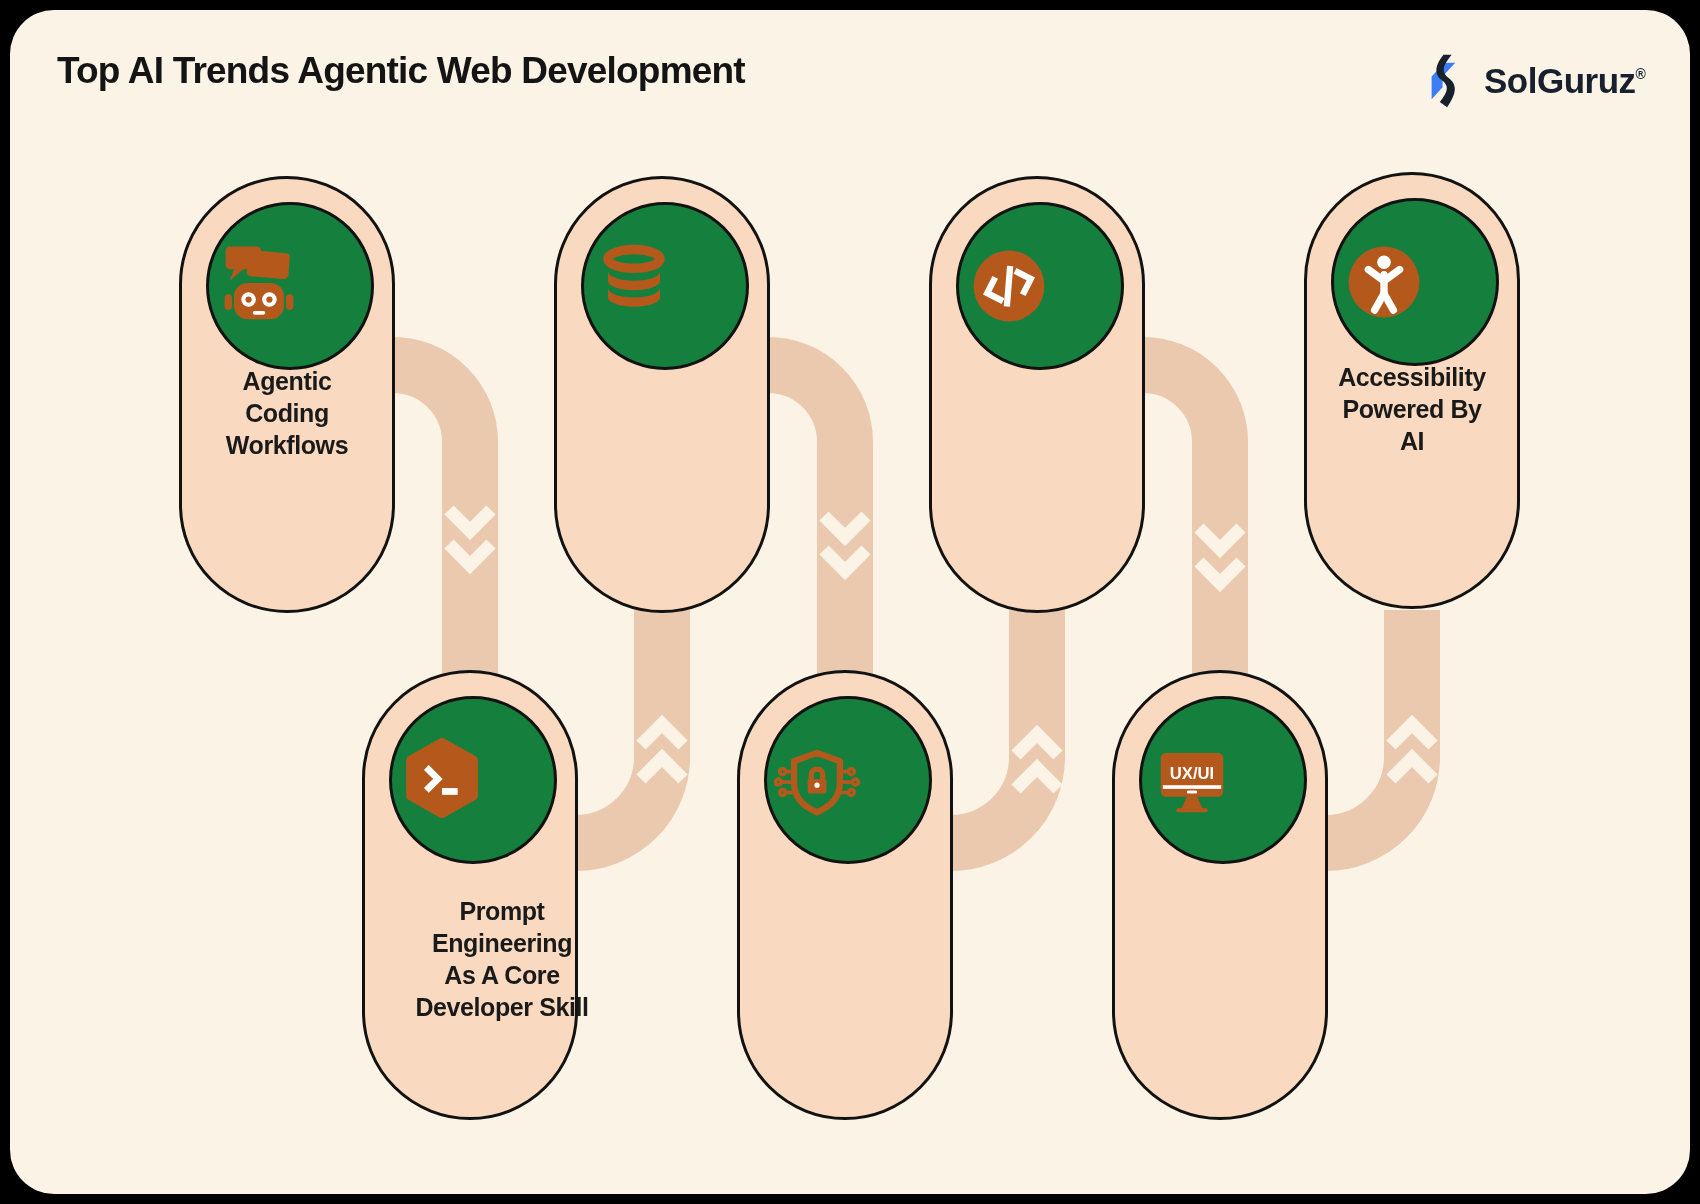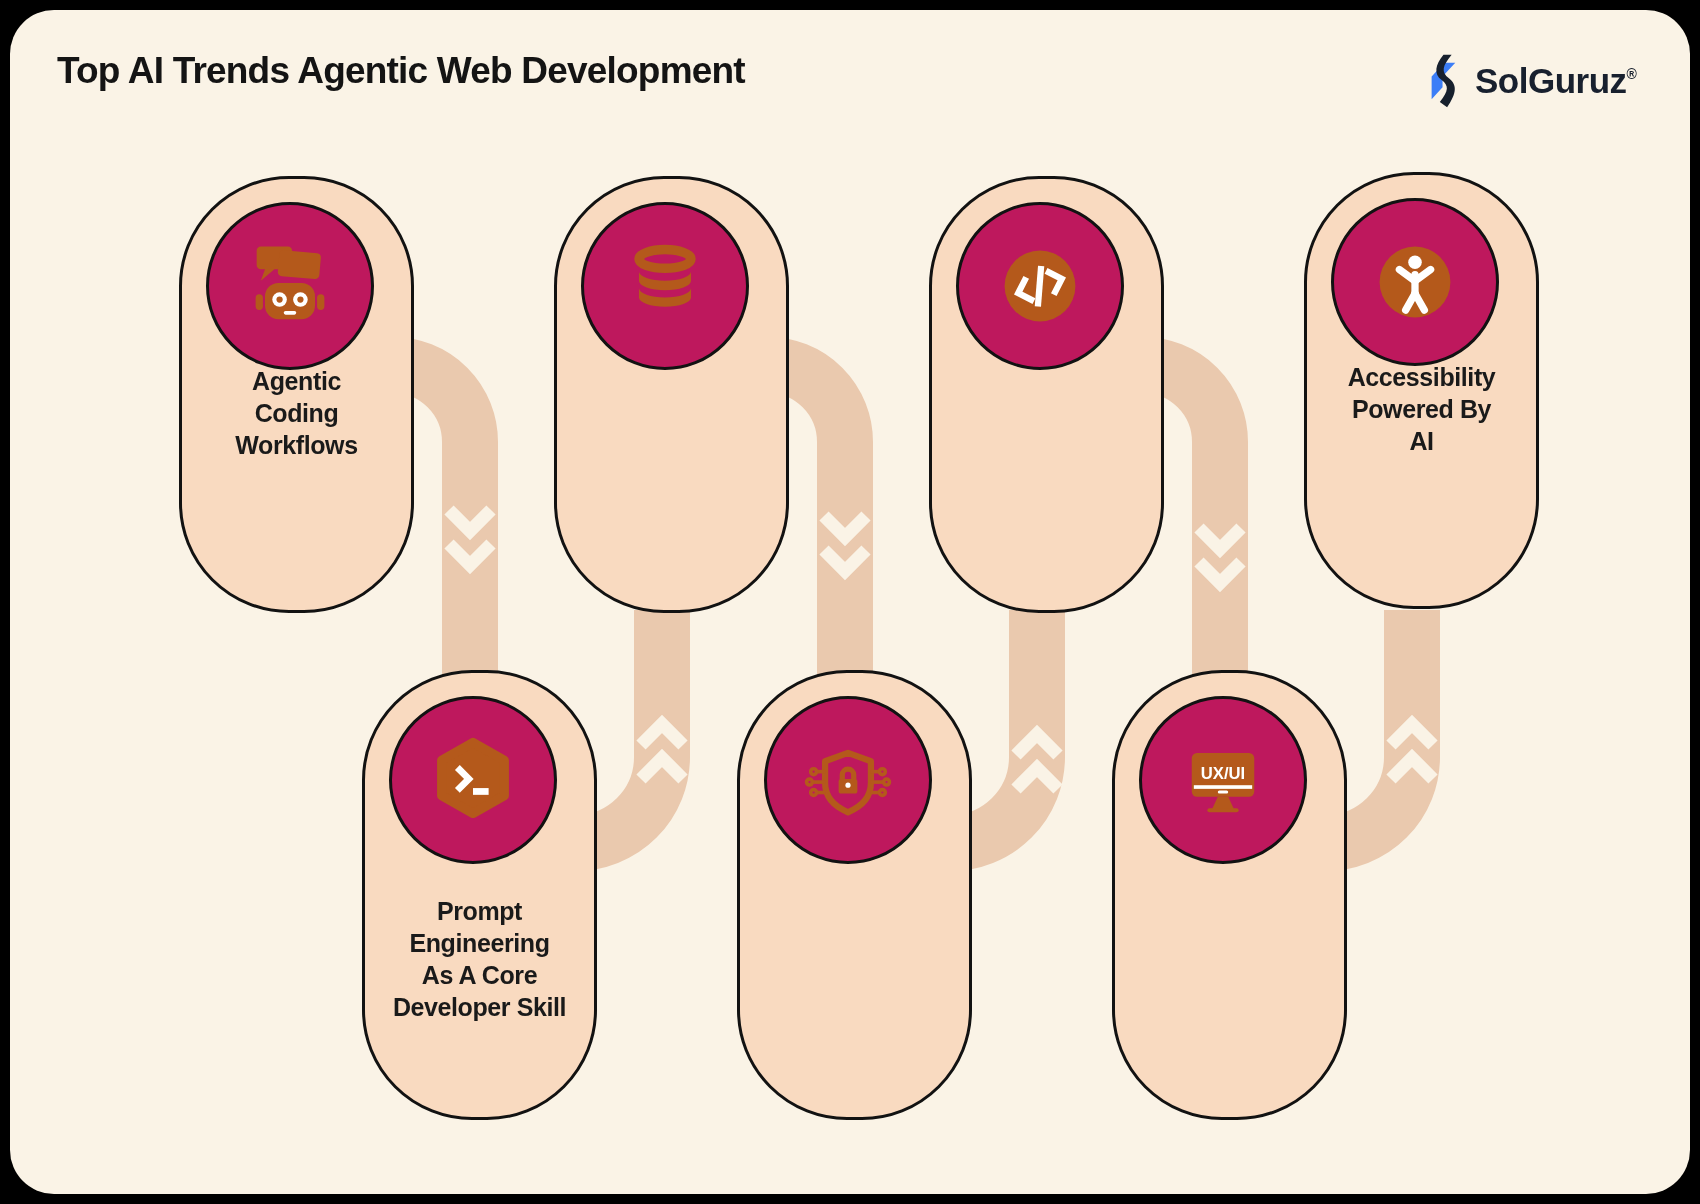--- a/index.html
+++ b/index.html
@@ -12,45 +12,45 @@
   .panel{
     position:absolute;left:10px;top:10px;width:1680px;height:1184px;
     background:#FAF3E6;border-radius:44px;
   }
   .title{
     position:absolute;left:57px;top:50px;
     font-size:37px;font-weight:800;color:#141414;letter-spacing:-0.8px;
   }
   .logo{
     position:absolute;left:1428px;top:52px;height:58px;
-    display:flex;align-items:center;gap:7px;
+    display:flex;align-items:center;gap:16px;
   }
   .logo-text{font-size:35px;font-weight:800;color:#18202E;letter-spacing:-0.5px;}
   .logo-reg{font-size:14px;font-weight:700;color:#18202E;vertical-align:14px;}
   .connectors{position:absolute;left:0;top:0;z-index:1;}
   .card{
-    position:absolute;width:235px;box-sizing:border-box;
+    position:absolute;width:216px;box-sizing:border-box;
     background:#F9DAC0;border:3.5px solid #121212;border-radius:110px;
     z-index:2;
     text-decoration:underline;
   }
   .card.top-row{height:437px;}
   .card.bottom-row{height:450px;}
   .icon-circle{
     position:absolute;left:24px;top:23px;width:162px;height:162px;
-    background:#be185d;border:3px solid #121212;border-radius:50%;
-    display:flex;align-items:center;justify-content:center;
+    background:#15803d;border:3px solid #121212;border-radius:50%;
+    display:flex;align-items:center;justify-content:flex-start;
   }
   .card-label{
     position:absolute;left:0;width:100%;
     text-align:center;font-size:25px;font-weight:700;color:#1A1A1A;
     line-height:32px;letter-spacing:-0.4px;white-space:pre-line;
   }
   .top-row .card-label{top:186px;}
-  .bottom-row .card-label{top:222px;}
+  .bottom-row .card-label{top:222px;padding-left:32px;}
 </style>
 </head>
 <body>
 
 <div class="panel"></div>
 
 <div class="title">Top AI Trends Agentic Web Development</div>
 
 <div class="logo">
   <span style="display:inline-block;line-height:0;">

